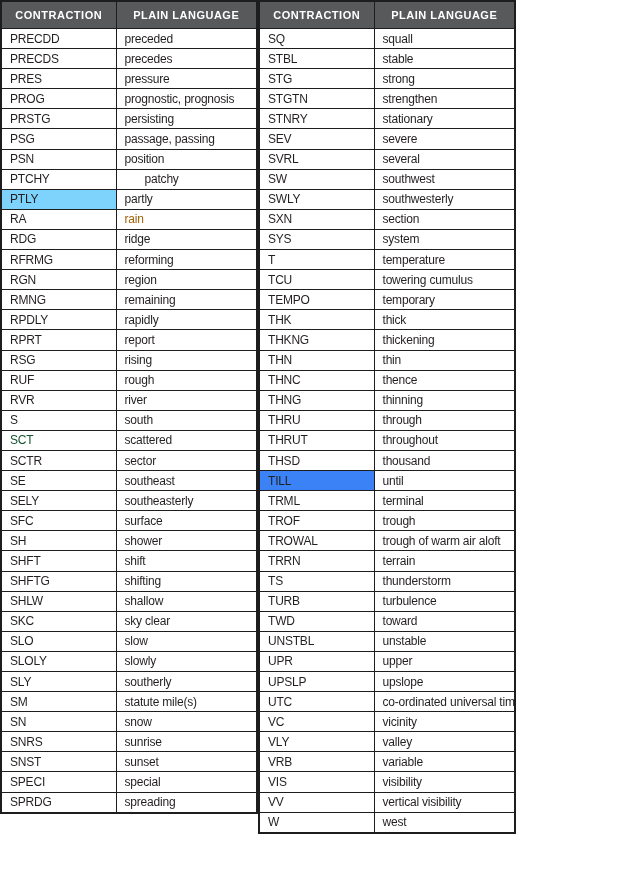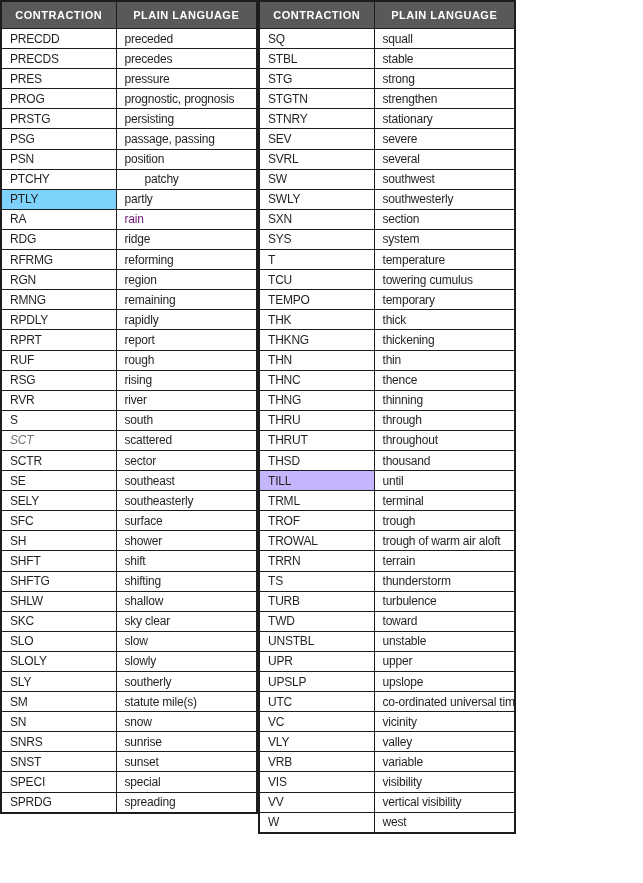--- a/index.html
+++ b/index.html
@@ -103,21 +103,21 @@
         <tr>
           <td class="contraction-cell" style="background: rgb(255, 255, 255); color: rgb(35, 31, 32); border-color: rgb(29, 29, 31);">PTCHY</td>
           <td class="plain-language-cell" style="background: rgb(255, 255, 255); color: rgb(35, 31, 32); border-color: rgb(29, 29, 31); padding-left: 28px;">patchy</td>
         </tr>
         <tr>
           <td class="contraction-cell" style="background: #7dd3fc; color: rgb(35, 31, 32); border-color: rgb(29, 29, 31);">PTLY</td>
           <td class="plain-language-cell" style="background: rgb(255, 255, 255); color: rgb(35, 31, 32); border-color: rgb(29, 29, 31);">partly</td>
         </tr>
         <tr>
           <td class="contraction-cell" style="background: rgb(255, 255, 255); color: rgb(35, 31, 32); border-color: rgb(29, 29, 31);">RA</td>
-          <td class="plain-language-cell" style="background: rgb(255, 255, 255); color: #701a75; border-color: rgb(29, 29, 31); margin-left: 32px;">rain</td>
+          <td class="plain-language-cell" style="background: rgb(255, 255, 255); color: #a16207; border-color: rgb(29, 29, 31); margin-left: 32px;">rain</td>
         </tr>
         <tr>
           <td class="contraction-cell" style="background: rgb(255, 255, 255); color: rgb(35, 31, 32); border-color: rgb(29, 29, 31);">RDG</td>
           <td class="plain-language-cell" style="background: rgb(255, 255, 255); color: rgb(35, 31, 32); border-color: rgb(29, 29, 31);">ridge</td>
         </tr>
         <tr>
           <td class="contraction-cell" style="background: rgb(255, 255, 255); color: rgb(35, 31, 32); border-color: rgb(29, 29, 31);">RFRMG</td>
           <td class="plain-language-cell" style="background: rgb(255, 255, 255); color: rgb(35, 31, 32); border-color: rgb(29, 29, 31);">reforming</td>
         </tr>
         <tr>
@@ -130,37 +130,37 @@
         </tr>
         <tr>
           <td class="contraction-cell" style="background: rgb(255, 255, 255); color: rgb(35, 31, 32); border-color: rgb(29, 29, 31);">RPDLY</td>
           <td class="plain-language-cell" style="background: rgb(255, 255, 255); color: rgb(35, 31, 32); border-color: rgb(29, 29, 31);">rapidly</td>
         </tr>
         <tr>
           <td class="contraction-cell" style="background: rgb(255, 255, 255); color: rgb(35, 31, 32); border-color: rgb(29, 29, 31);">RPRT</td>
           <td class="plain-language-cell" style="background: rgb(255, 255, 255); color: rgb(35, 31, 32); border-color: rgb(29, 29, 31);">report</td>
         </tr>
         <tr>
+          <td class="contraction-cell" style="background: rgb(255, 255, 255); color: rgb(35, 31, 32); border-color: rgb(29, 29, 31);">RSG</td>
+          <td class="plain-language-cell" style="background: rgb(255, 255, 255); color: rgb(35, 31, 32); border-color: rgb(29, 29, 31);">rising</td>
+        </tr>
+        <tr>
           <td class="contraction-cell" style="background: rgb(255, 255, 255); color: rgb(35, 31, 32); border-color: rgb(29, 29, 31);">RUF</td>
           <td class="plain-language-cell" style="background: rgb(255, 255, 255); color: rgb(35, 31, 32); border-color: rgb(29, 29, 31);">rough</td>
         </tr>
         <tr>
-          <td class="contraction-cell" style="background: rgb(255, 255, 255); color: rgb(35, 31, 32); border-color: rgb(29, 29, 31);">RSG</td>
-          <td class="plain-language-cell" style="background: rgb(255, 255, 255); color: rgb(35, 31, 32); border-color: rgb(29, 29, 31);">rising</td>
-        </tr>
-        <tr>
           <td class="contraction-cell" style="background: rgb(255, 255, 255); color: rgb(35, 31, 32); border-color: rgb(29, 29, 31);">RVR</td>
           <td class="plain-language-cell" style="background: rgb(255, 255, 255); color: rgb(35, 31, 32); border-color: rgb(29, 29, 31);">river</td>
         </tr>
         <tr>
           <td class="contraction-cell" style="background: rgb(255, 255, 255); color: rgb(35, 31, 32); border-color: rgb(29, 29, 31);">S</td>
           <td class="plain-language-cell" style="background: rgb(255, 255, 255); color: rgb(35, 31, 32); border-color: rgb(29, 29, 31);">south</td>
         </tr>
         <tr>
-          <td class="contraction-cell" style="background: rgb(255, 255, 255); color: #737373; border-color: rgb(29, 29, 31); font-style: italic;">SCT</td>
+          <td class="contraction-cell" style="background: rgb(255, 255, 255); color: #14532d; border-color: rgb(29, 29, 31);">SCT</td>
           <td class="plain-language-cell" style="background: rgb(255, 255, 255); color: rgb(35, 31, 32); border-color: rgb(29, 29, 31);">scattered</td>
         </tr>
         <tr>
           <td class="contraction-cell" style="background: rgb(255, 255, 255); color: rgb(35, 31, 32); border-color: rgb(29, 29, 31);">SCTR</td>
           <td class="plain-language-cell" style="background: rgb(255, 255, 255); color: rgb(35, 31, 32); border-color: rgb(29, 29, 31);">sector</td>
         </tr>
         <tr>
           <td class="contraction-cell" style="background: rgb(255, 255, 255); color: rgb(35, 31, 32); border-color: rgb(29, 29, 31);">SE</td>
           <td class="plain-language-cell" style="background: rgb(255, 255, 255); color: rgb(35, 31, 32); border-color: rgb(29, 29, 31);">southeast</td>
         </tr>
@@ -325,21 +325,21 @@
         </tr>
         <tr>
           <td class="contraction-cell" style="background: rgb(255, 255, 255); color: rgb(35, 31, 32); border-color: rgb(29, 29, 31);">THRUT</td>
           <td class="plain-language-cell" style="background: rgb(255, 255, 255); color: rgb(35, 31, 32); border-color: rgb(29, 29, 31);">throughout</td>
         </tr>
         <tr>
           <td class="contraction-cell" style="background: rgb(255, 255, 255); color: rgb(35, 31, 32); border-color: rgb(29, 29, 31);">THSD</td>
           <td class="plain-language-cell" style="background: rgb(255, 255, 255); color: rgb(35, 31, 32); border-color: rgb(29, 29, 31);">thousand</td>
         </tr>
         <tr>
-          <td class="contraction-cell" style="background: #c4b5fd; color: rgb(35, 31, 32); border-color: rgb(29, 29, 31);">TILL</td>
+          <td class="contraction-cell" style="background: #3b82f6; color: rgb(35, 31, 32); border-color: rgb(29, 29, 31);">TILL</td>
           <td class="plain-language-cell" style="background: rgb(255, 255, 255); color: rgb(35, 31, 32); border-color: rgb(29, 29, 31);">until</td>
         </tr>
         <tr>
           <td class="contraction-cell" style="background: rgb(255, 255, 255); color: rgb(35, 31, 32); border-color: rgb(29, 29, 31);">TRML</td>
           <td class="plain-language-cell" style="background: rgb(255, 255, 255); color: rgb(35, 31, 32); border-color: rgb(29, 29, 31);">terminal</td>
         </tr>
         <tr>
           <td class="contraction-cell" style="background: rgb(255, 255, 255); color: rgb(35, 31, 32); border-color: rgb(29, 29, 31);">TROF</td>
           <td class="plain-language-cell" style="background: rgb(255, 255, 255); color: rgb(35, 31, 32); border-color: rgb(29, 29, 31);">trough</td>
         </tr>

